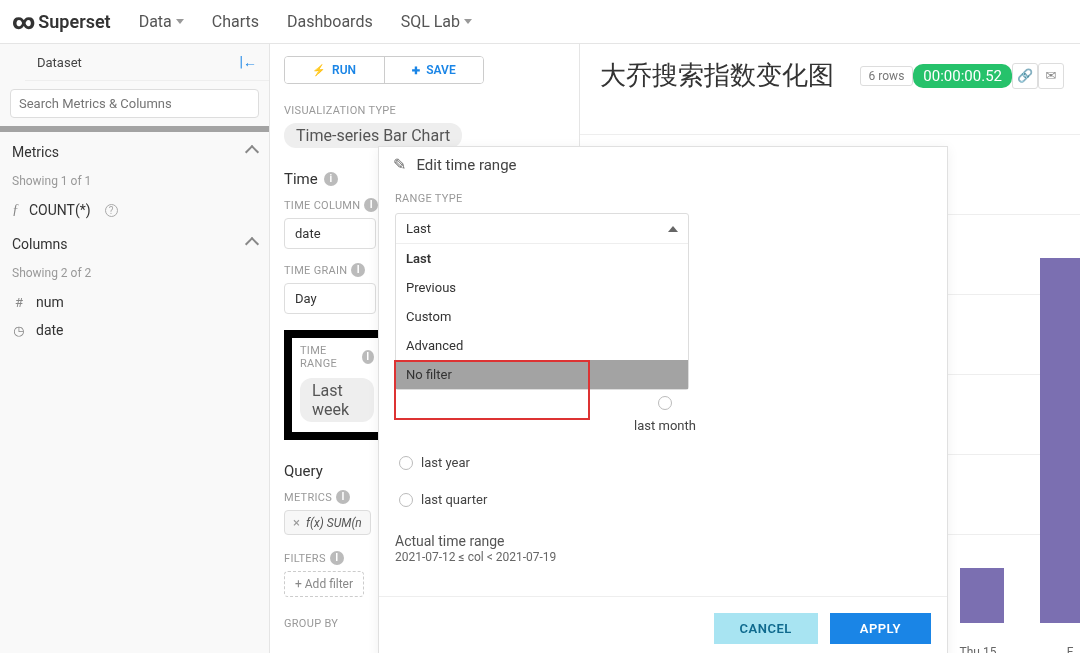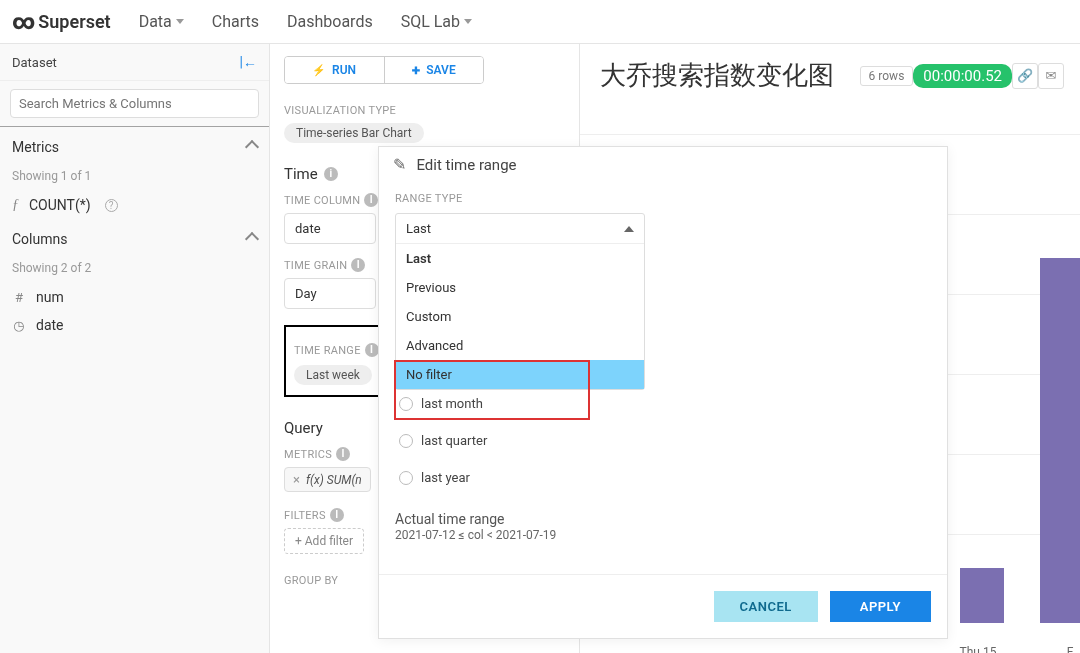--- a/index.html
+++ b/index.html
@@ -9,47 +9,47 @@
   .topnav { height: 44px; border-bottom: 1px solid #e5e5e5; display: flex; align-items: center; padding: 0 12px; gap: 28px; }
   .brand { display: flex; align-items: center; gap: 6px; font-weight: 600; font-size: 18px; }
   .brand .logo { font-weight: 900; font-size: 22px; letter-spacing: -3px; }
   .topnav .nav-item { color: #555; font-size: 16px; display: flex; align-items: center; gap: 4px; cursor: pointer; }
   .caret-down { width: 0; height: 0; border-left: 4px solid transparent; border-right: 4px solid transparent; border-top: 5px solid #999; }
 
   .main { position: absolute; top: 44px; left: 0; right: 0; bottom: 0; display: flex; }
 
   
   .sidebar { width: 270px; border-right: 1px solid #e5e5e5; background: #f9f9f9; font-size: 13px; color: #444; overflow: hidden; }
-  .panel-header { display: flex; align-items: center; justify-content: space-between; padding: 10px 12px; border-bottom: 1px solid #eee; }
+  .panel-header { display: flex; align-items: center; justify-content: space-between; padding: 10px 12px; border-bottom: 1px solid #eee; margin-left: 25px; }
   .dataset-row { display: flex; align-items: center; padding: 8px 10px; border-bottom: 1px solid #eee; }
   .dataset-row .grid-icon { width: 16px; height: 16px; margin-right: 10px; display: inline-block; }
   .dataset-row .grid-icon::before { content: "▦"; color: #888; font-size: 16px; }
   .dataset-row .ds-name { flex: 1; text-align: center; color: #555; }
   .dataset-row .dots { color: #1a85e6; letter-spacing: 2px; font-weight: bold; }
-  .search-row { padding: 8px 10px; border-bottom: 1px solid #a3a3a3; }
+  .search-row { padding: 8px 10px; border-bottom: 6px solid #a3a3a3; }
   .search-row input { width: 100%; border: 1px solid #ddd; border-radius: 4px; padding: 6px 8px; font-size: 13px; background: #fff; }
   .section-head { display: flex; align-items: center; justify-content: space-between; padding: 12px 12px; font-size: 14px; color: #333; cursor: pointer; }
   .chev-up { width: 10px; height: 10px; border-left: 2px solid #888; border-top: 2px solid #888; transform: rotate(45deg); }
   .muted-line { padding: 2px 12px 8px; color: #999; font-size: 12px; }
   .metric-item, .col-item { padding: 6px 12px; display: flex; align-items: center; gap: 10px; color: #333; font-size: 14px; }
   .metric-item .fx { font-style: italic; font-family: Georgia, serif; color: #888; }
   .col-item .type-ico { width: 14px; text-align: center; color: #888; font-size: 13px; }
   .help-circ { display:inline-block; width:13px; height:13px; border-radius:50%; border:1px solid #aaa; color:#aaa; font-size:10px; line-height:12px; text-align:center; margin-left:4px; }
 
   
   .midcol { width: 310px; border-right: 1px solid #e5e5e5; padding: 12px 14px 0; overflow: hidden; position: relative; }
   .run-save { display: flex; gap: 0; border: 1px solid #ccc; border-radius: 4px; overflow: hidden; margin-bottom: 20px; width: 200px; }
   .run-save .btn { flex: 1; padding: 6px 0; font-size: 12px; font-weight: 600; color: #1a85e6; background: #fff; display:flex; align-items:center; justify-content:center; gap:6px; border:none; cursor:pointer; }
   .run-save .btn + .btn { border-left: 1px solid #ccc; }
   .field-label { font-size: 11px; letter-spacing: 0.3px; color: #999; text-transform: uppercase; margin-bottom: 6px; display:flex; align-items:center; gap:4px; }
-  .chip { display:inline-block; background:#eee; color:#555; border-radius: 12px; padding: 3px 12px; font-size: 12px; }
+  .chip { display:inline-block; background:#eee; color:#555; border-radius: 12px; padding: 3px 12px; font-size: 16px; }
   .sec-title { font-size: 15px; color: #333; margin: 22px 0 10px; display:flex; align-items:center; gap:6px; }
   .info-ico { display:inline-block; width:14px; height:14px; border-radius:50%; background:#bbb; color:#fff; font-size:10px; line-height:14px; text-align:center; font-weight:bold; }
   .select-box { border:1px solid #ddd; border-radius:4px; padding:7px 10px; font-size:13px; color:#333; background:#fff; width: 92px; }
-  .time-range-block { margin-top: 16px; border: 2px solid #000000; padding: 16px 8px 10px; width: 106px; }
+  .time-range-block { margin-top: 16px; border: 8px solid #000000; padding: 6px 8px 10px; width: 106px; }
   .time-range-block .chip { margin-top:2px; }
 
   .query-sec { margin-top: 22px; }
   .tag-remove { display:inline-flex; align-items:center; gap:6px; border:1px solid #ddd; border-radius:4px; padding:4px 8px; font-size:12px; color:#555; background:#f7f7f7; }
   .tag-remove .x { color:#999; cursor:pointer; font-size:13px; }
   .add-filter-btn { border:1px dashed #ccc; border-radius:4px; padding:5px 10px; font-size:12px; color:#888; background:#fff; cursor:pointer; display:inline-block; }
 
   
   .chartarea { flex:1; padding: 14px 16px 0 20px; position:relative; overflow:hidden; }
   .chart-head { display:flex; align-items:center; justify-content:space-between; }
@@ -64,26 +64,26 @@
   .bar-col { position:absolute; bottom:0; width:44px; background:#7b6fb1; }
   .xaxis { position:absolute; bottom:8px; left:0; right:0; font-size:12px; color:#666; }
   .xlabel { position:absolute; transform: translateX(-50%); }
 
   
   .overlay-panel { position:absolute; top:146px; left:378px; width:570px; background:#fff; border:1px solid #e0e0e0; box-shadow:0 2px 12px rgba(0,0,0,0.06); z-index:50; }
   .pop-head { display:flex; align-items:center; gap:10px; padding:8px 14px 12px; font-size:15px; color:#444;text-align:right; }
   .pencil-ico::before { content:"✎"; color:#666; font-size:16px; }
   .pop-body { padding: 0 16px 14px; }
   .pop-label { font-size:11px; color:#999; letter-spacing:0.3px; margin: 6px 0 8px; }
-  .dd-open { border:1px solid #ddd; border-radius:3px; width: 250px; }
+  .dd-open { border:1px solid #ddd; border-radius:3px; width: 294px; }
   .dd-head { padding:7px 10px; display:flex; justify-content:space-between; align-items:center; font-size:13px; cursor:pointer; }
   .dd-list { border-top:1px solid #eee; }
   .dd-item { padding:7px 10px; font-size:13px; cursor:pointer; }
   .dd-item.bold { font-weight:600; }
-  .dd-item.hover { background:#7dd3fc; }
+  .dd-item.hover { background:#a3a3a3; }
   .dd-caret { width:0; height:0; border-left:5px solid transparent; border-right:5px solid transparent; border-bottom:6px solid #666; }
 
   .red-highlight { position:absolute; border:2px solid #d33; pointer-events:none; }
 
   .radio-row { display:flex; align-items:center; gap:8px; font-size:13px; color:#444; margin:10px 0 0 4px; }
   .radio-dot { width:14px; height:14px; border:1px solid #bbb; border-radius:50%; display:inline-block; }
 
   .actual-row { margin-top:26px; font-size:14px; color:#555; }
   .actual-val { margin-top:1px; font-size:12px; color:#666; }
 
@@ -265,32 +265,32 @@
       <div class="dd-list">
         <div class="dd-item bold">Last</div>
         <div class="dd-item">Previous</div>
         <div class="dd-item">Custom</div>
         <div class="dd-item">Advanced</div>
         <div class="dd-item hover">No filter</div>
       </div>
       <div class="red-highlight" style="top:146px; left:-2px; width:196px; height:60px;"></div>
     </div>
 
-    <div class="radio-row" style="margin-top:6px;">
+    <div class="radio-row" style="margin-top:6px;flex-direction:column;">
       <span class="radio-dot"></span>
       <span>last month</span>
+    </div>
+    <div class="radio-row" style="margin-top:22px;">
+      <span class="radio-dot"></span>
+      <span>last year</span>
     </div>
     <div class="radio-row" style="margin-top:22px;">
       <span class="radio-dot"></span>
       <span>last quarter</span>
     </div>
-    <div class="radio-row" style="margin-top:22px;">
-      <span class="radio-dot"></span>
-      <span>last year</span>
-    </div>
 
     <div class="actual-row">Actual time range</div>
     <div class="actual-val">2021-07-12 ≤ col &lt; 2021-07-19</div>
   </div>
   <div class="pop-footer">
     <button class="btn-cancel">CANCEL</button>
     <button class="btn-apply">APPLY</button>
   </div>
 </div>
 

